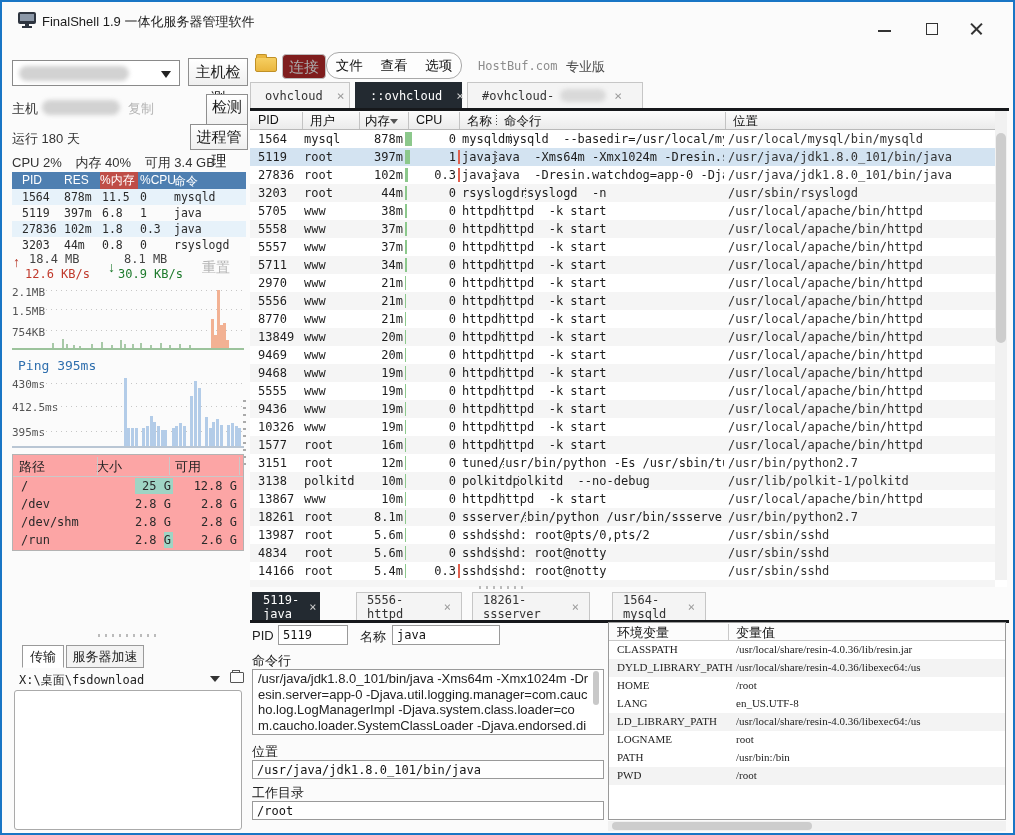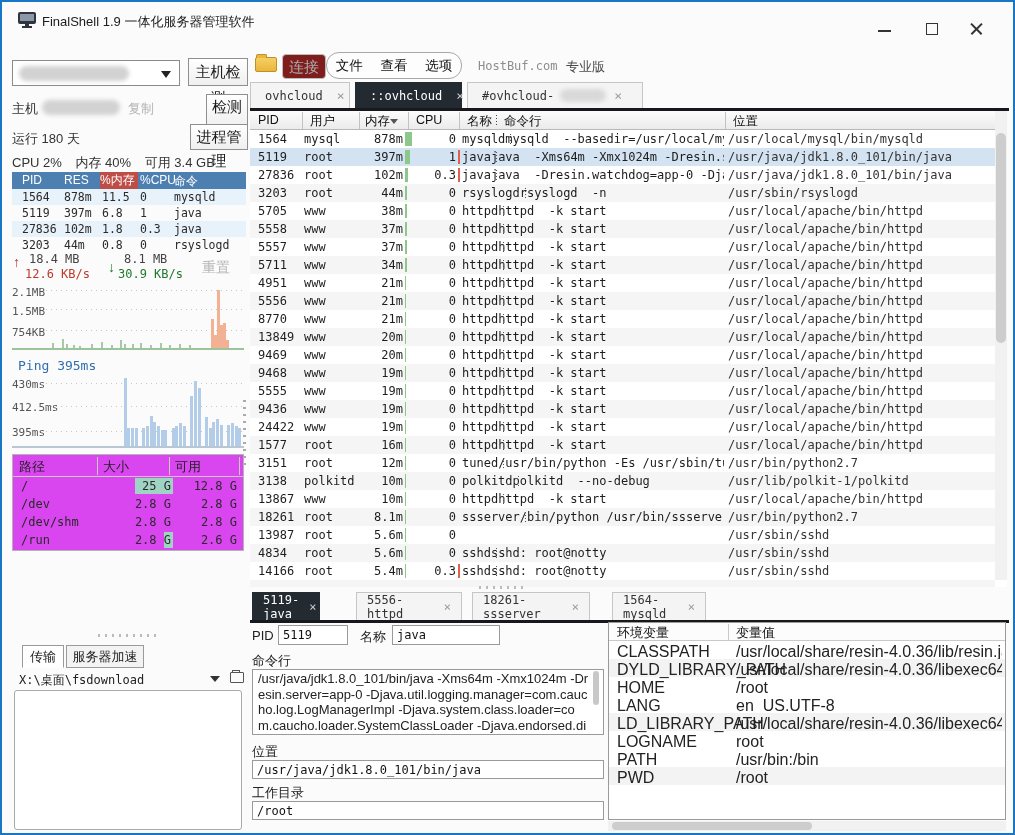--- a/index.html
+++ b/index.html
@@ -69,24 +69,24 @@
   .glabel { position:absolute; left:0; font-size:11px; color:#555; font-family:"DejaVu Sans Mono",monospace; }
   .bars { position:absolute; left:34px; right:2px; bottom:2px; top:0; }
   .bars .b { position:absolute; bottom:0; }
   #net-base { position:absolute; left:0; right:0; bottom:0; height:2px; background:#9cc39c; }
   #ping-base { position:absolute; left:0; right:0; bottom:0; height:2px; background:#b9c6d4; }
   #ping-title { position:absolute; left:8px; top:316px; font-size:13px; color:#2f6fae; font-family:"DejaVu Sans Mono",monospace; }
   #v-split { position:absolute; left:233px; top:358px; width:3px; height:70px;
              background:repeating-linear-gradient(180deg,#aaa 0 2px,transparent 2px 7px); cursor:col-resize; }
 
   
-  #disk-table { position:absolute; left:2px; top:412px; width:232px; height:97px; border:1px solid #b3b3b3; background:#d946ef; }
+  #disk-table { position:absolute; left:2px; top:412px; width:232px; height:97px; border:1px solid #b3b3b3; background:#fca5a5; }
   #disk-head { position:relative; height:22px; border-bottom:1px solid #c9c9c9; font-size:13px; color:#222; }
   #disk-head span { position:absolute; top:3px; }
-  .dk-c1 { left:6px; } .dk-c2 { left:90px; } .dk-c3 { left:162px; }
+  .dk-c1 { left:6px; } .dk-c2 { left:83px; } .dk-c3 { left:162px; }
   #disk-head i { position:absolute; top:2px; width:1px; height:18px; background:#c9c9c9; }
   .dkrow { position:relative; height:18px; font-size:12px; color:#2a2a2a; font-family:"DejaVu Sans Mono",monospace; }
   .dkrow .p { position:absolute; left:8px; top:2px; }
   .dkrow .s { position:absolute; left:86px; width:72px; top:2px; text-align:right; z-index:2; }
   .dkrow .a { position:absolute; left:152px; width:72px; top:2px; text-align:right; }
   .dkrow .hl { position:absolute; top:1px; height:16px; background:#9fd4c4; z-index:1; }
 
   
   #h-split-left { position:absolute; left:88px; top:592px; width:58px; height:3px;
                   background:repeating-linear-gradient(90deg,#bbb 0 2px,transparent 2px 7px); cursor:row-resize; }
@@ -171,21 +171,21 @@
   #loc-input { left:2px; top:718px; width:352px; height:19px; }
   #wd-label { left:2px; top:742px; }
   #wd-input { left:2px; top:759px; width:352px; height:19px; }
 
   
   #env-table { position:absolute; left:358px; top:580px; width:398px; height:198px; border:1px solid #9a9a9a; background:#fff; overflow:hidden; }
   #env-head { position:relative; height:18px; border-bottom:1px solid #c9c9c9; background:#fcfcfc; font-size:13px; color:#111; }
   #env-head span { position:absolute; top:1px; }
   .ev-c1 { left:8px; } .ev-c2 { left:127px; }
   #env-head i { position:absolute; left:119px; top:1px; width:1px; height:16px; background:#c9c9c9; }
-  .evrow { position:relative; height:18px; font-size:16px; color:#222; font-family:Liberation Sans, sans-serif; }
+  .evrow { position:relative; height:18px; font-size:11px; color:#222; font-family:Liberation Serif, serif; }
   .evrow.alt { background:#f3f3f3; }
   .evrow span { position:absolute; top:2px; white-space:pre; }
   .evrow .n { left:8px; } .evrow .v { left:127px; width:266px; overflow:hidden; }
   #env-hscroll { position:absolute; left:358px; top:779px; width:398px; height:10px; background:#f1f1f1; }
   #env-hscroll .thumb { position:absolute; left:4px; top:1px; width:200px; height:8px; background:#cdcdcd; border-radius:4px; cursor:pointer; }
 </style>
 </head>
 <body>
 
 <div id="win">
@@ -517,21 +517,21 @@
           <div class="prow alt">
             <span class="pc-pid">5711</span>
             <span class="pc-user">www</span>
             <span class="pc-mem">34m</span>
             <div class="membar" style="width: 2px;"></div>
             <span class="pc-cpu">0</span>
             <span class="pc-name">httpd<span class="vsep"></span>httpd  -k start</span>
             <span class="pc-path">/usr/local/apache/bin/httpd</span>
           </div>
           <div class="prow">
-            <span class="pc-pid">4951</span>
+            <span class="pc-pid">2970</span>
             <span class="pc-user">www</span>
             <span class="pc-mem">21m</span>
             <div class="membar" style="width: 1px;"></div>
             <span class="pc-cpu">0</span>
             <span class="pc-name">httpd<span class="vsep"></span>httpd  -k start</span>
             <span class="pc-path">/usr/local/apache/bin/httpd</span>
           </div>
           <div class="prow alt">
             <span class="pc-pid">5556</span>
             <span class="pc-user">www</span>
@@ -589,21 +589,21 @@
           <div class="prow alt">
             <span class="pc-pid">9436</span>
             <span class="pc-user">www</span>
             <span class="pc-mem">19m</span>
             <div class="membar" style="width: 1px;"></div>
             <span class="pc-cpu">0</span>
             <span class="pc-name">httpd<span class="vsep"></span>httpd  -k start</span>
             <span class="pc-path">/usr/local/apache/bin/httpd</span>
           </div>
           <div class="prow">
-            <span class="pc-pid">24422</span>
+            <span class="pc-pid">10326</span>
             <span class="pc-user">www</span>
             <span class="pc-mem">19m</span>
             <div class="membar" style="width: 1px;"></div>
             <span class="pc-cpu">0</span>
             <span class="pc-name">httpd<span class="vsep"></span>httpd  -k start</span>
             <span class="pc-path">/usr/local/apache/bin/httpd</span>
           </div>
           <div class="prow alt">
             <span class="pc-pid">1577</span>
             <span class="pc-user">root</span>
@@ -648,20 +648,21 @@
             <span class="pc-cpu">0</span>
             <span class="pc-name">ssserver<span class="vsep"></span>/bin/python /usr/bin/ssserver...</span>
             <span class="pc-path">/usr/bin/python2.7</span>
           </div>
           <div class="prow">
             <span class="pc-pid">13987</span>
             <span class="pc-user">root</span>
             <span class="pc-mem">5.6m</span>
             <div class="membar" style="width: 1px;"></div>
             <span class="pc-cpu">0</span>
+            <span class="pc-name">sshd<span class="vsep"></span>sshd: root@pts/0,pts/2</span>
             <span class="pc-path">/usr/sbin/sshd</span>
           </div>
           <div class="prow alt">
             <span class="pc-pid">4834</span>
             <span class="pc-user">root</span>
             <span class="pc-mem">5.6m</span>
             <div class="membar" style="width: 1px;"></div>
             <span class="pc-cpu">0</span>
             <span class="pc-name">sshd<span class="vsep"></span>sshd: root@notty</span>
             <span class="pc-path">/usr/sbin/sshd</span>

